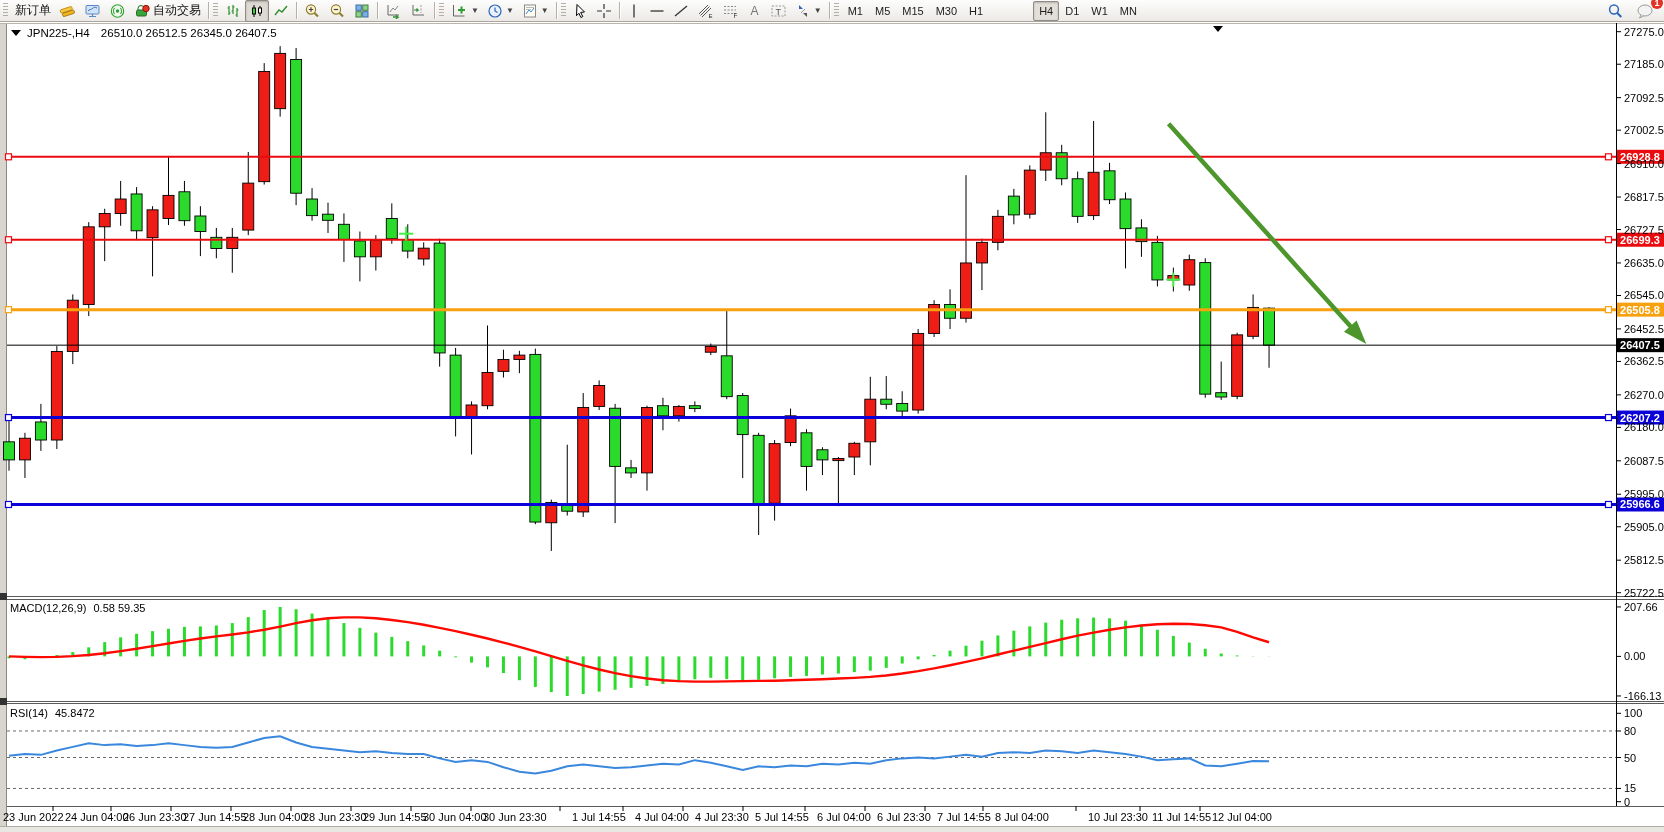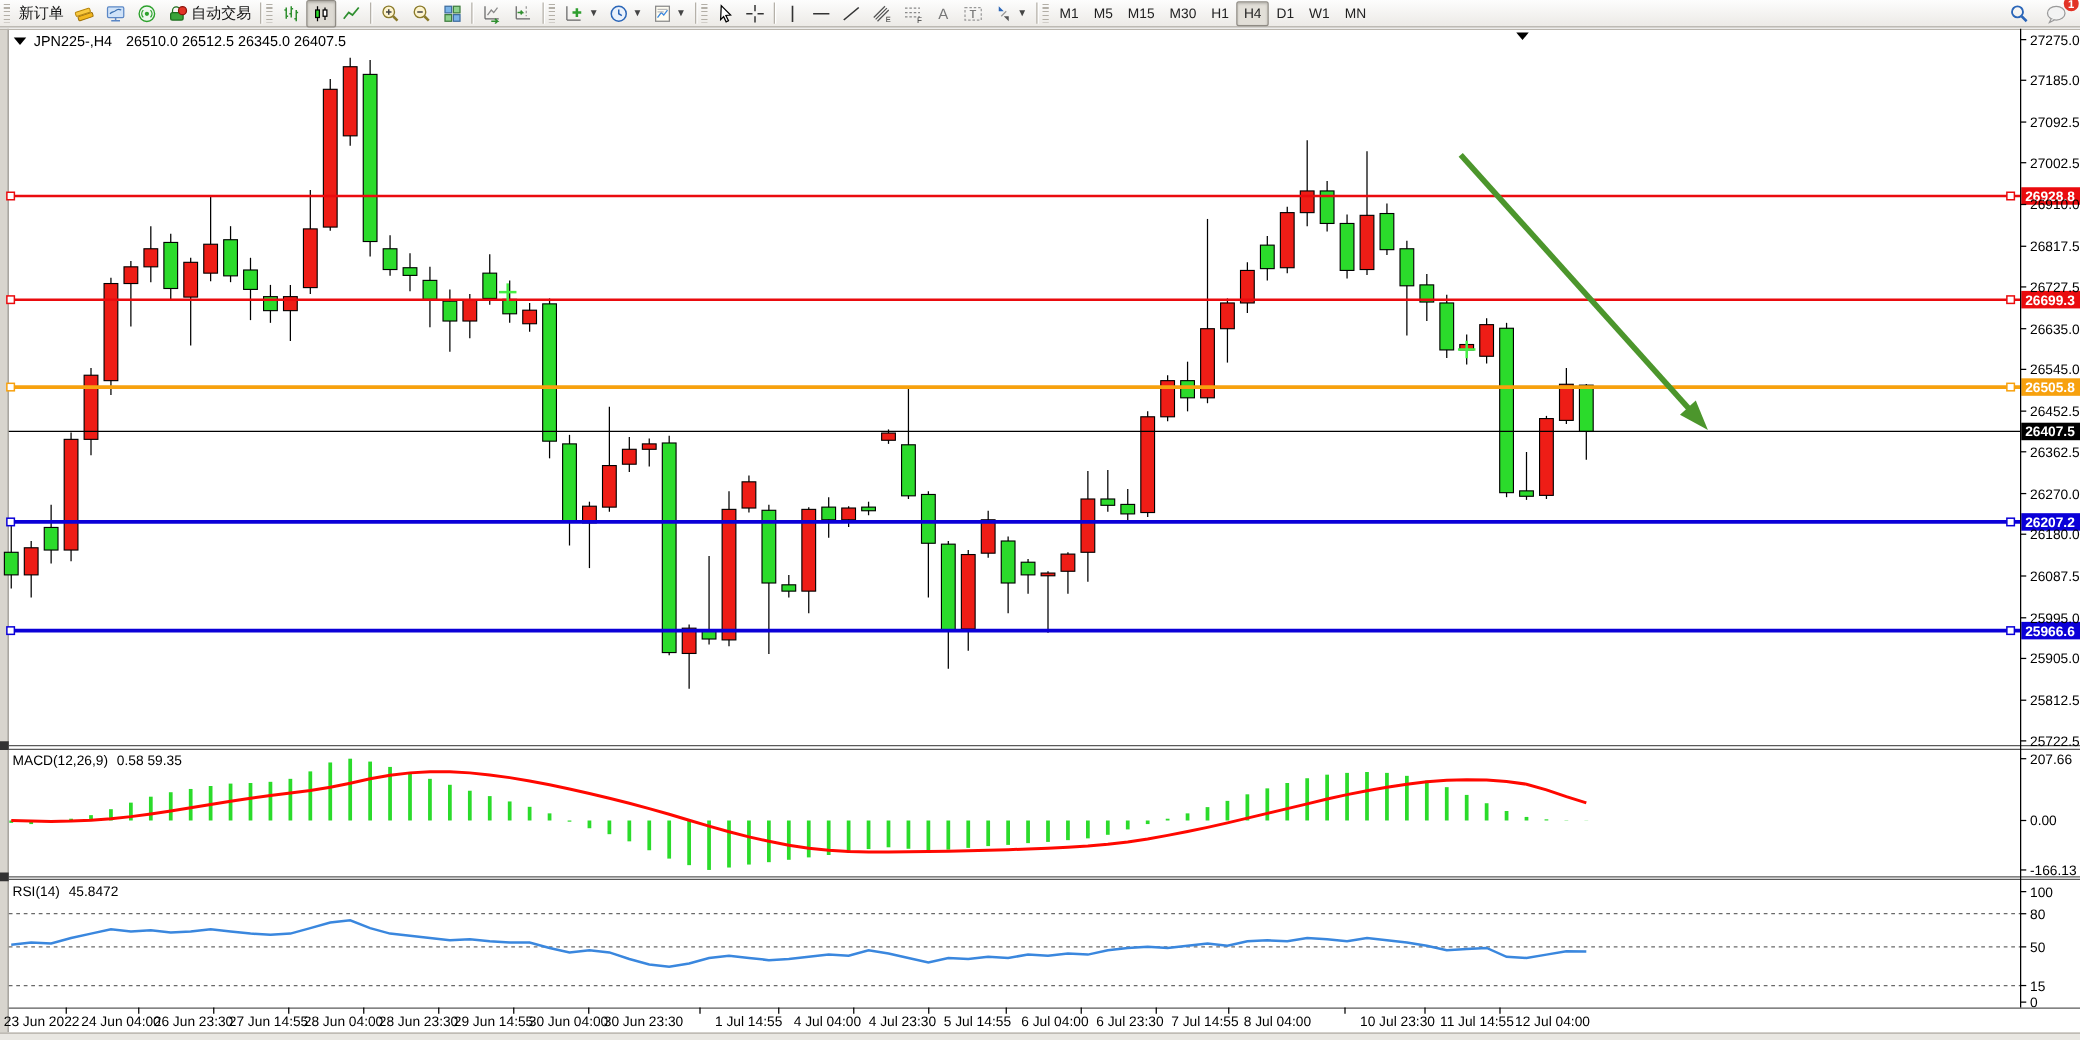--- a/index.html
+++ b/index.html
@@ -11,21 +11,21 @@
   .tb-grip{width:5px;height:15px;margin:0 3px 0 1px;
     background:repeating-linear-gradient(to bottom,#b3afa7 0 1px,transparent 1px 3px);}
   .tb-sep{width:1px;height:17px;background:#b5b1a9;margin:0 3px;box-shadow:1px 0 0 #fff;}
   .tb-btn{height:20px;display:flex;align-items:center;gap:2px;padding:0 3px;
     border:1px solid transparent;border-radius:2px;font-size:12px;color:#111;cursor:default;}
   .tb-btn.pressed{border:1px solid #8f8b84;background:#dddad3;box-shadow:inset 0 1px 2px rgba(0,0,0,.22);}
   .tb-btn svg{display:block;}
   .caret{font-size:8px;color:#444;margin-left:1px;}
   .tf{height:18px;display:flex;align-items:center;padding:0 5px;font-size:11px;color:#222;
     border:1px solid transparent;border-radius:2px;text-align:center;}
-  .tf.active{border:1px solid #8f8b84;background:#e2dfd8;box-shadow:inset 0 1px 2px rgba(0,0,0,.2);}
+  .tf.active{border:1px solid #8f8b84;background:#e2dfd8;box-shadow:inset 0 1px 2px rgba(0,0,0,.2);margin-left:44px;}
   .tb-right{margin-left:auto;display:flex;align-items:center;gap:4px;padding-right:4px;}
   .badge{position:absolute;top:-4px;right:-6px;background:#e23326;color:#fff;font-size:9px;
     font-weight:bold;border-radius:7px;min-width:12px;height:12px;line-height:12px;text-align:center;}
   .chat-wrap{position:relative;}
   
   #cv{position:absolute;left:0;top:0;}
   text{font-family:"Liberation Sans","DejaVu Sans",sans-serif;}
 </style>
 </head>
 <body>

